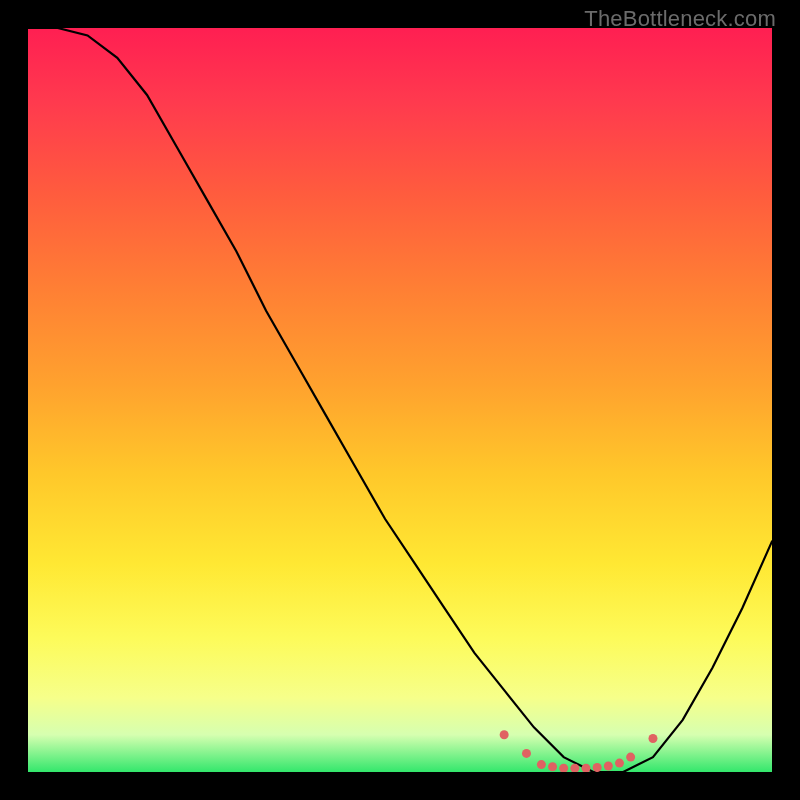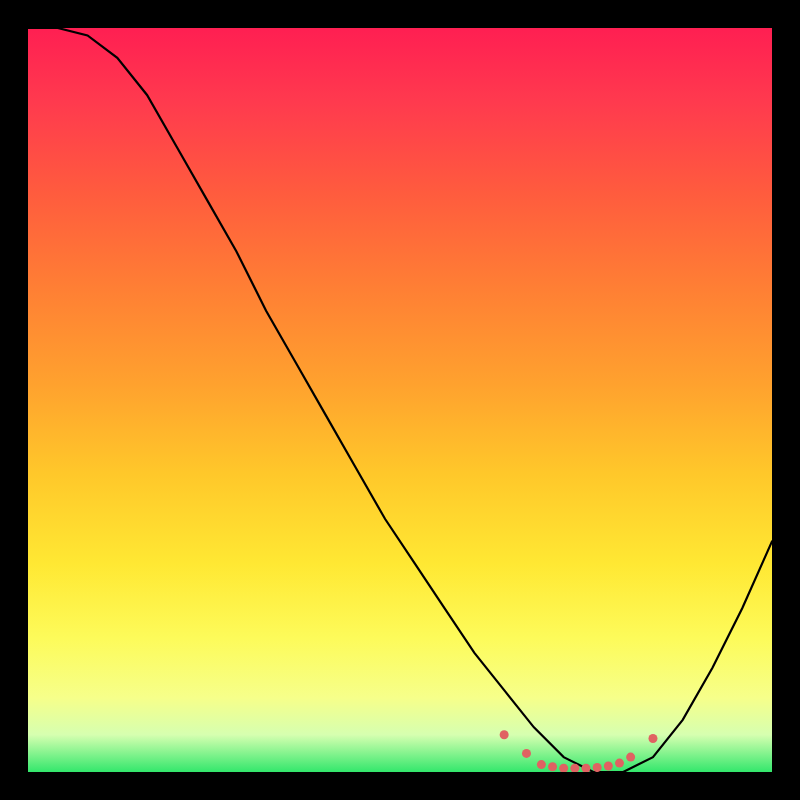--- a/index.html
+++ b/index.html
@@ -72,20 +72,21 @@
     width: 100%;
     height: 100%;
     z-index: 6;
   }
 </style>
 </head>
 <body>
 
 <div class="frame">
 
+  <div class="watermark">TheBottleneck.com</div>
 
   <div class="plot">
 
     <div class="gradient"></div>
 
     <svg class="curve" viewBox="0 0 744 744" preserveAspectRatio="none">
       <path id="curve-path" d="M0.00 0.00 L29.76 0.00 L59.52 7.44 L89.28 29.76 L119.04 66.96 L148.80 119.04 L178.56 171.12 L208.32 223.20 L238.08 282.72 L267.84 334.80 L297.60 386.88 L327.36 438.96 L357.12 491.04 L386.88 535.68 L416.64 580.32 L446.40 624.96 L476.16 662.16 L505.92 699.36 L535.68 729.12 L565.44 744.00 L595.20 744.00 L624.96 729.12 L654.72 691.92 L684.48 639.84 L714.24 580.32 L744.00 513.36" fill="none" stroke="#000000" stroke-width="2.2" stroke-linecap="round"></path>
     </svg>
 
     <svg class="markers" viewBox="0 0 744 744" preserveAspectRatio="none">

